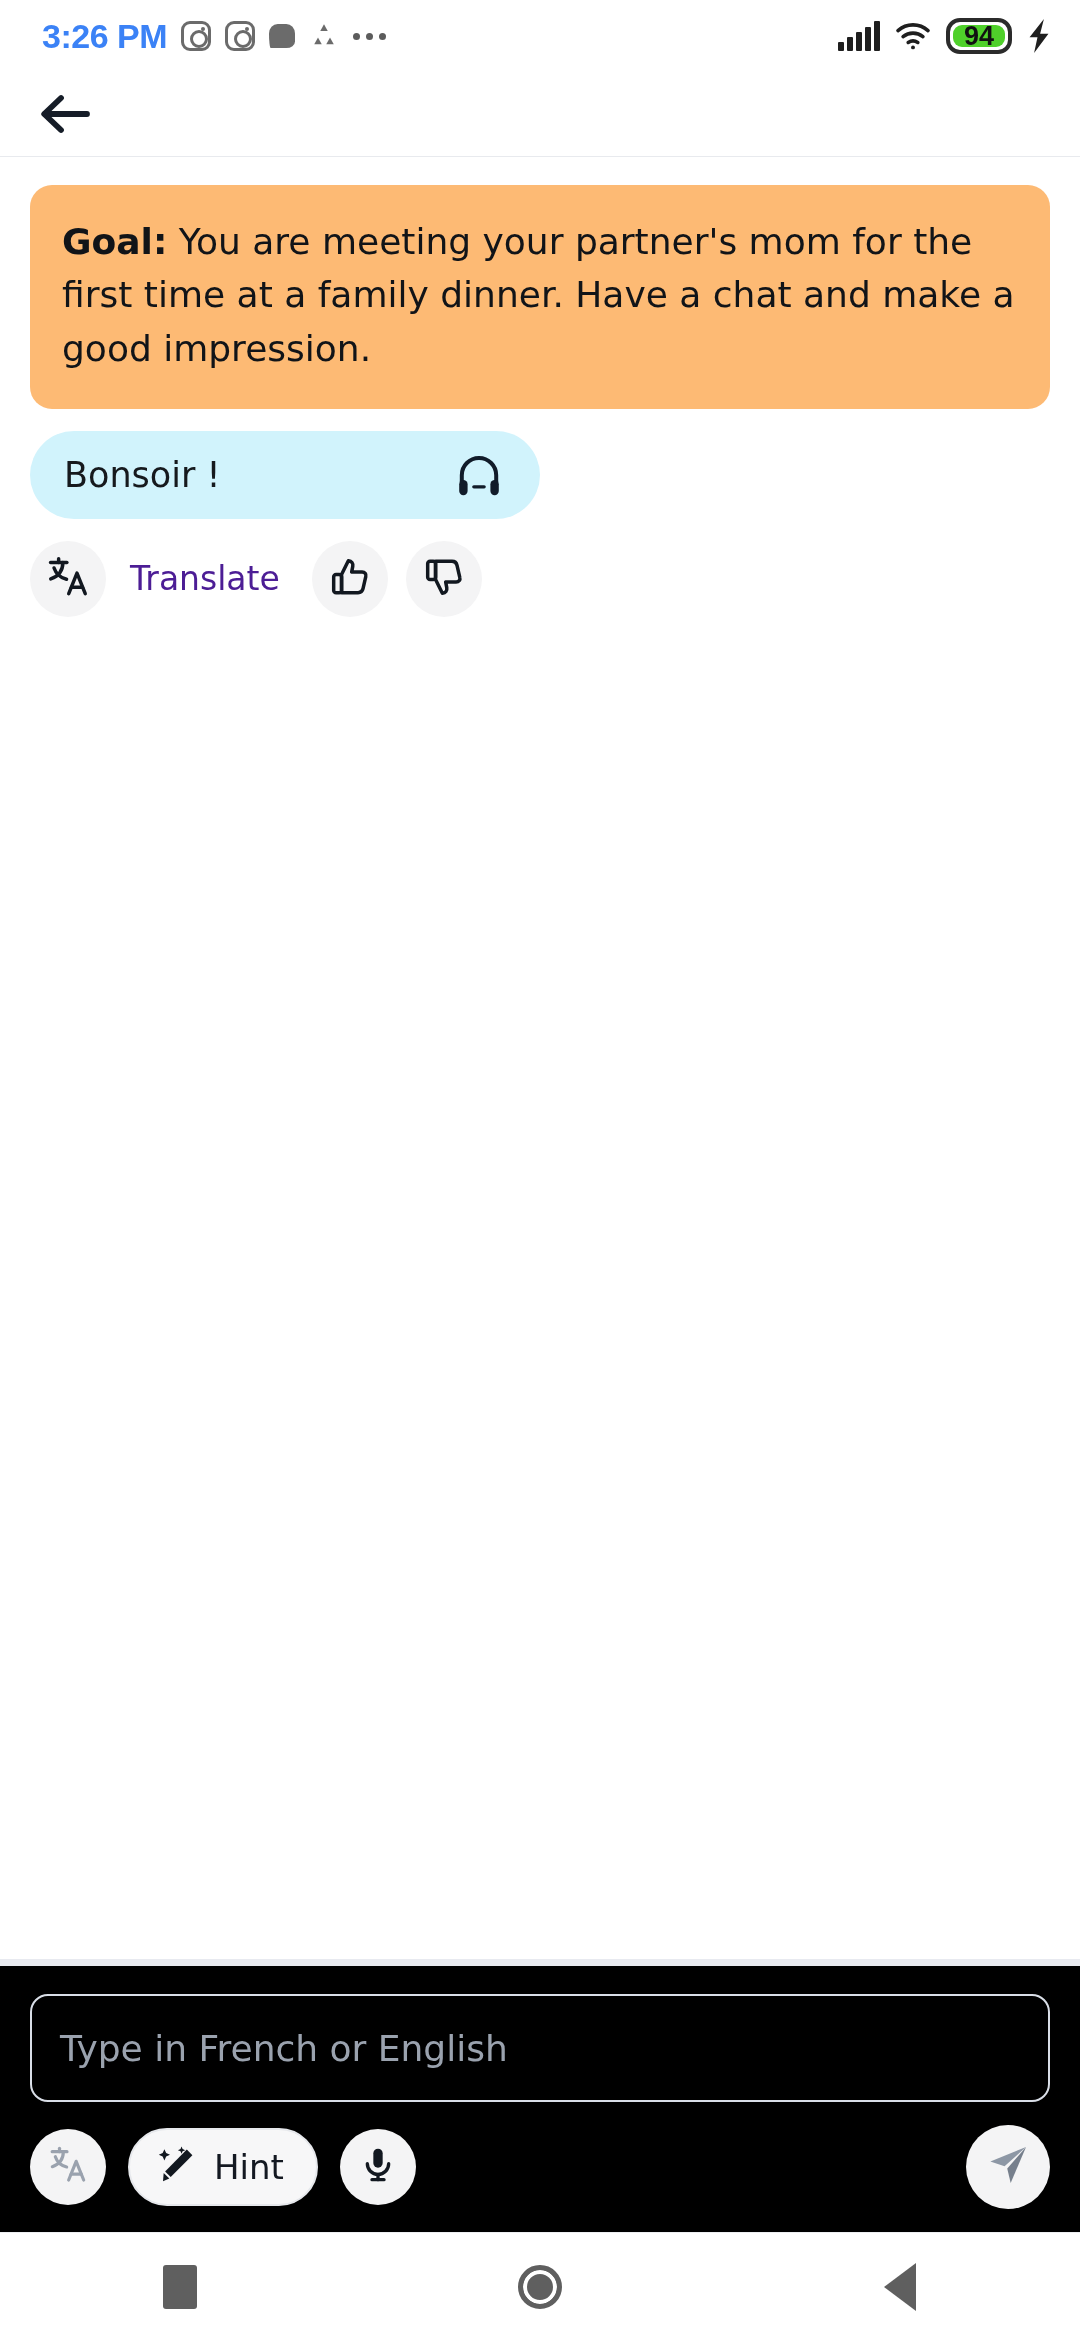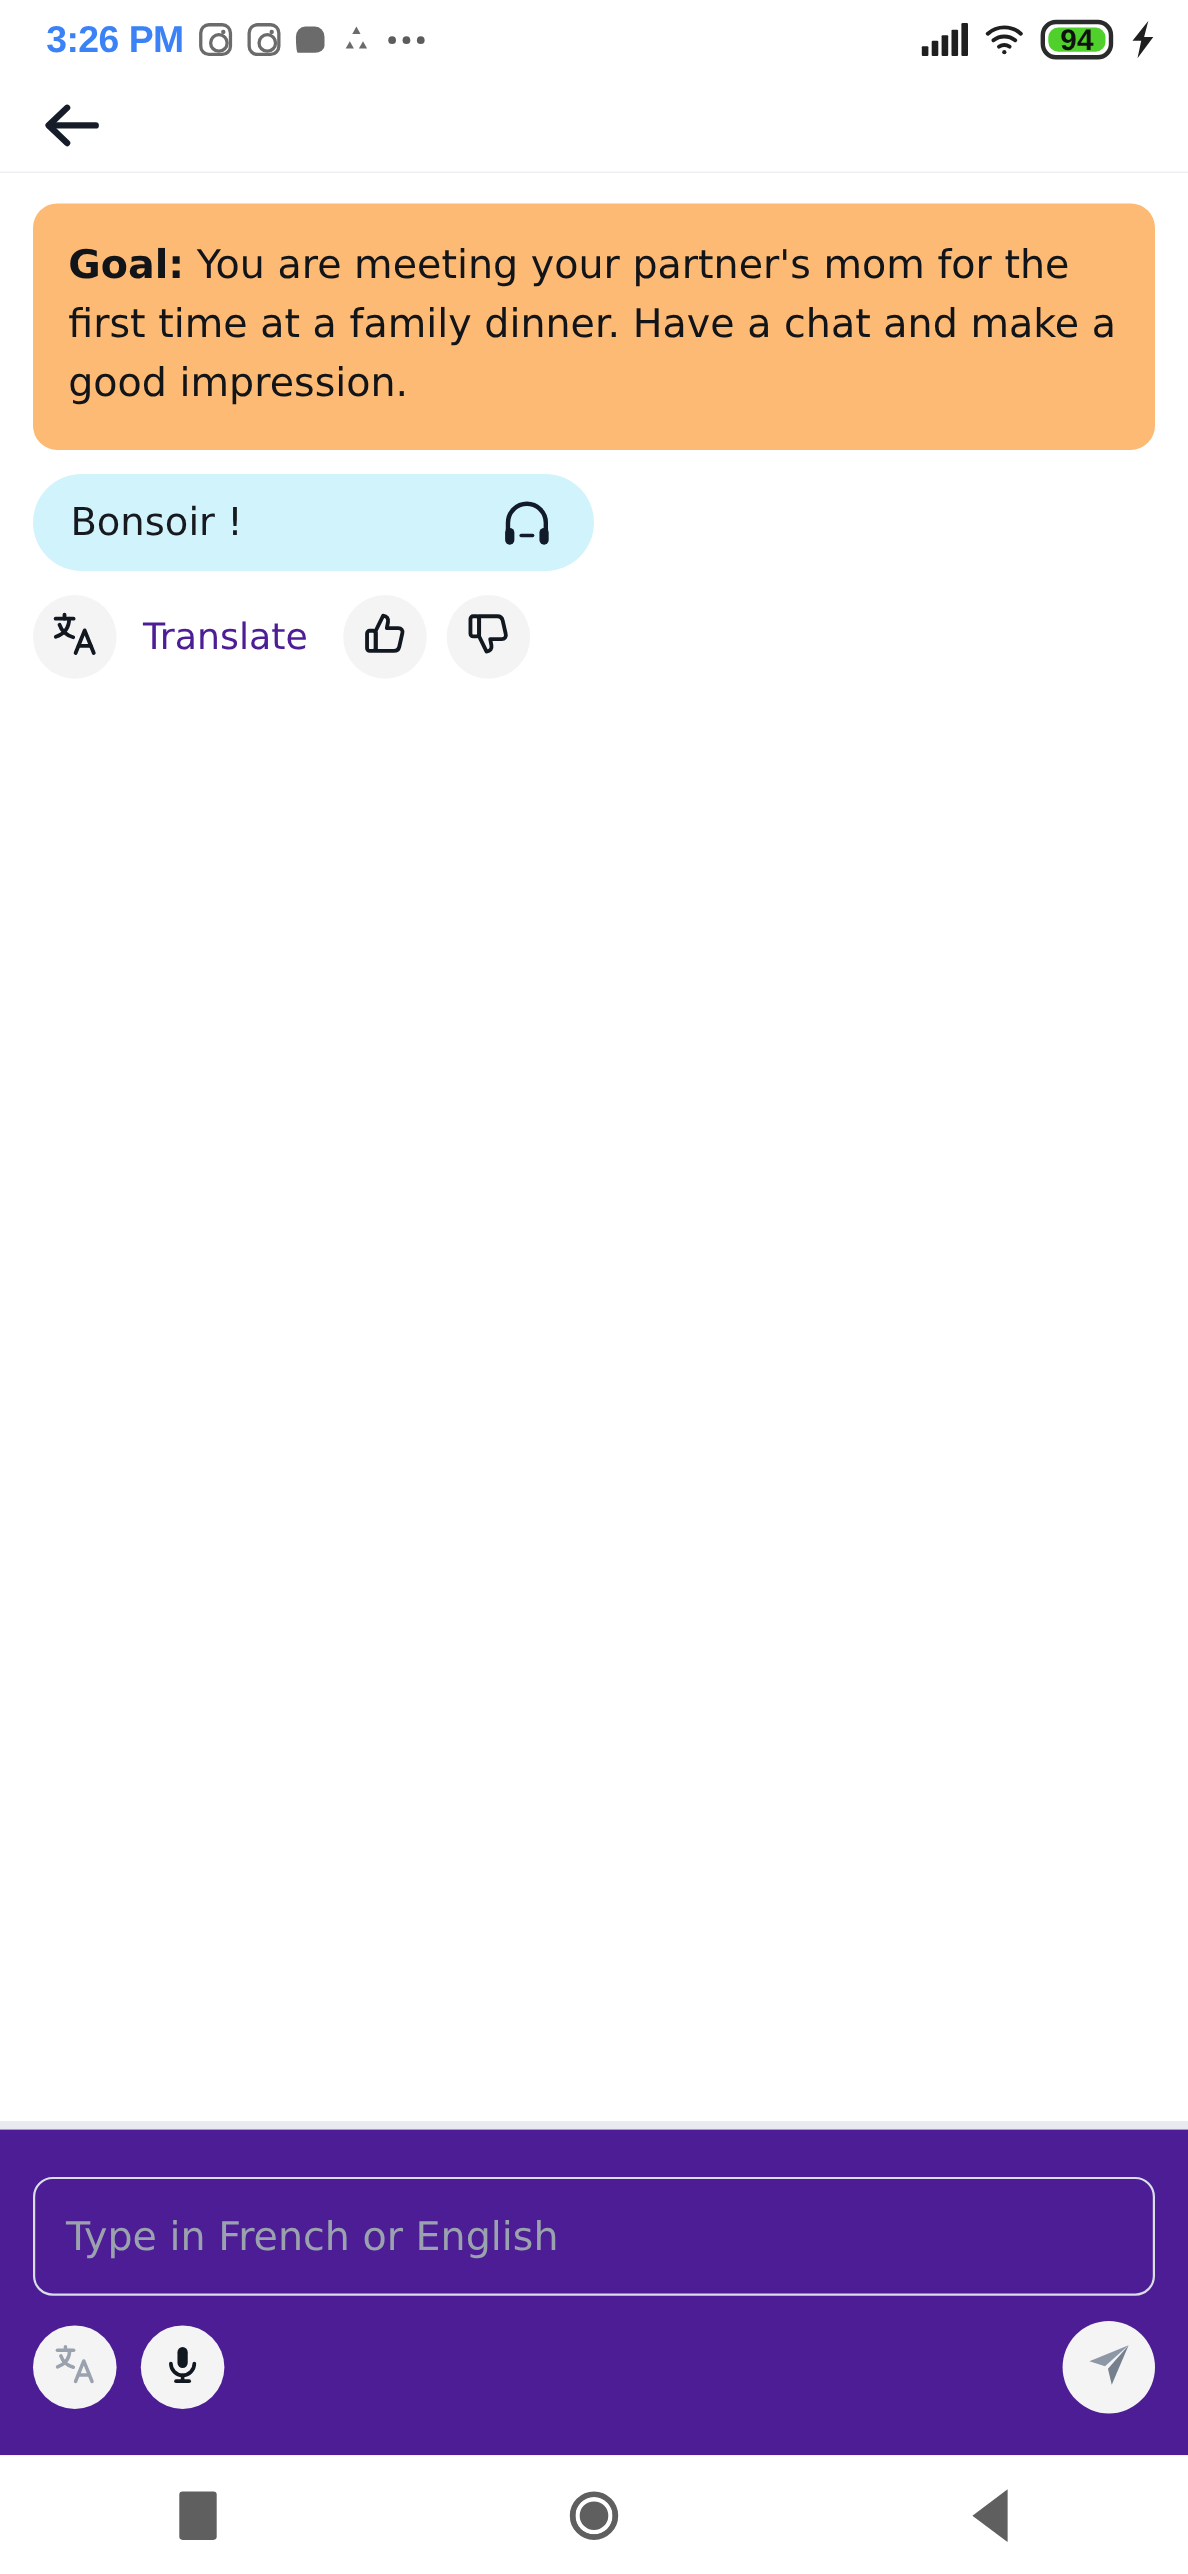--- a/index.html
+++ b/index.html
@@ -114,21 +114,21 @@
   }
 
   
   .tr-glyph {
     font-size:37px; color:#121820; line-height:1;
     font-family:"DejaVu Sans", sans-serif;
   }
   .tr-glyph.muted { color:#9aa2ae; }
 
   
-  .inputzone { flex:0 0 auto; background:#4c1d95; border-top:7px solid #e8eaf0; padding:15px 30px; }
+  .inputzone { flex:0 0 auto; background:#000000; border-top:7px solid #e8eaf0; padding:0 30px; }
   .textbox {
     margin-top:28px;
     height:108px;
     border:2px solid #d9dee7;
     border-radius:18px;
     display:flex; align-items:center;
     padding:0 28px;
     cursor:text;
   }
   .textbox .ph {
@@ -292,20 +292,31 @@
           <svg width="40" height="40" viewBox="0 0 24 24" fill="none" stroke="#9aa2ae" stroke-width="1.9" stroke-linecap="round" stroke-linejoin="round">
             <path d="M2.5 4.6 H11.4"></path>
               <path d="M6.9 2.6 V4.6"></path>
             <path d="M9.2 4.6 C9.2 9.2 6.4 12.2 2.6 13.6"></path>
             <path d="M4.4 7.6 C5.6 11.2 8.2 13 11.2 13.8"></path>
             <path d="M12.4 21.6 L16.9 10.4 L21.4 21.6"></path>
               <path d="M13.9 18.1 H19.9"></path>
           </svg>
         </span>
       </div>
+      <div class="hintpill">
+        <span>
+          <svg width="42" height="42" viewBox="0 0 24 24" fill="#121820">
+            <path d="M17.6 3.2 L20.8 6.4 L8.4 18.9 L5.2 15.7 Z"></path>
+            <path d="M4.4 16.5 L7.6 19.7 L4 21.3 Z"></path>
+            <path d="M4.8 3 L5.8 5.2 L8 6.2 L5.8 7.2 L4.8 9.4 L3.8 7.2 L1.6 6.2 L3.8 5.2 Z"></path>
+            <path d="M14.6 1.4 L15.2 2.9 L16.7 3.5 L15.2 4.1 L14.6 5.6 L14 4.1 L12.5 3.5 L14 2.9 Z"></path>
+          </svg>
+        </span>
+        <span class="hint-label">Hint</span>
+      </div>
       <div class="circlebtn">
         <span>
           <svg width="40" height="40" viewBox="0 0 24 24" fill="none" stroke="#121820" stroke-width="2" stroke-linecap="round">
             <rect x="9.2" y="2.2" width="5.6" height="11.4" rx="2.8" fill="#121820" stroke="none"></rect>
             <path d="M5.6 11.2 A6.4 6.4 0 0 0 18.4 11.2"></path>
             <path d="M12 17.6 V20.8"></path>
               <path d="M8.4 20.8 H15.6"></path>
           </svg>
         </span>
       </div>

